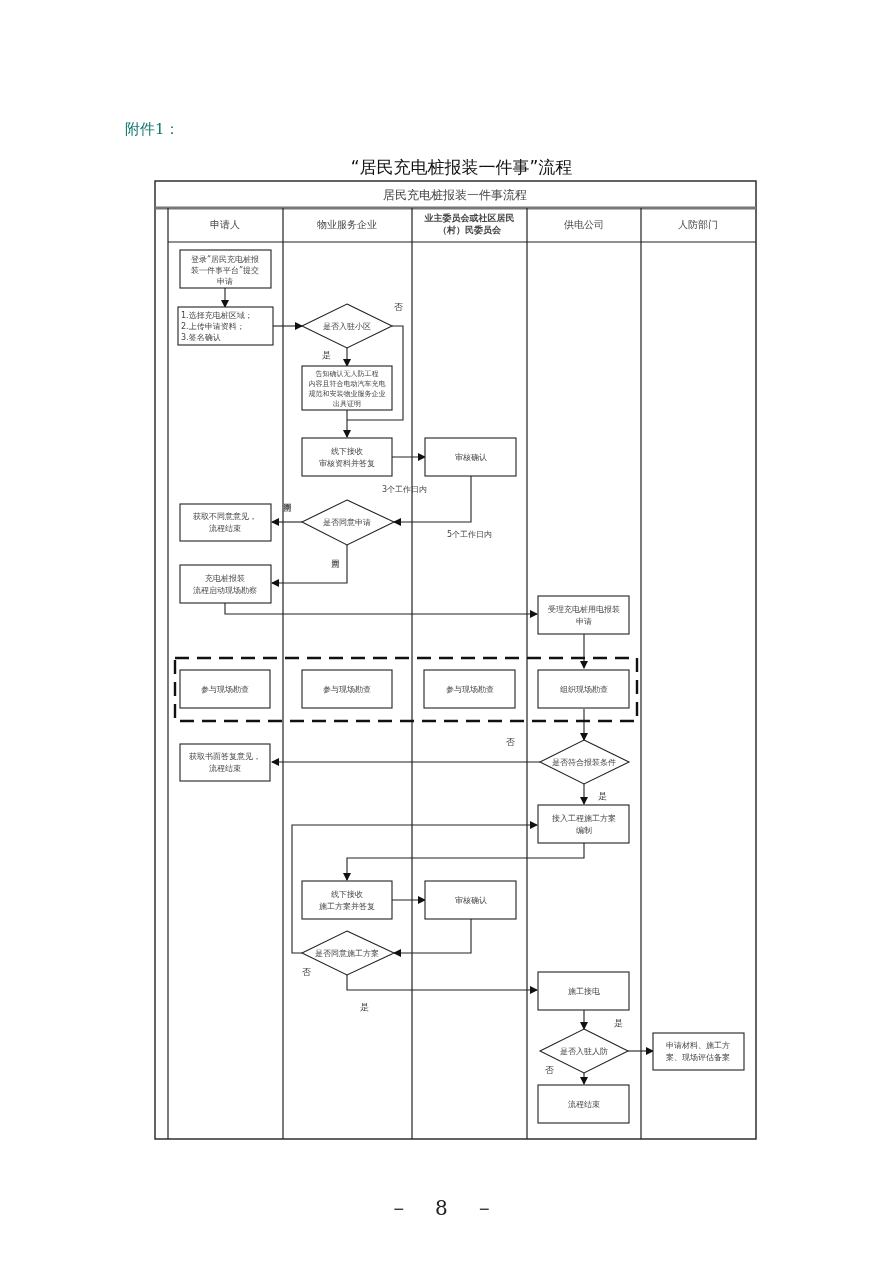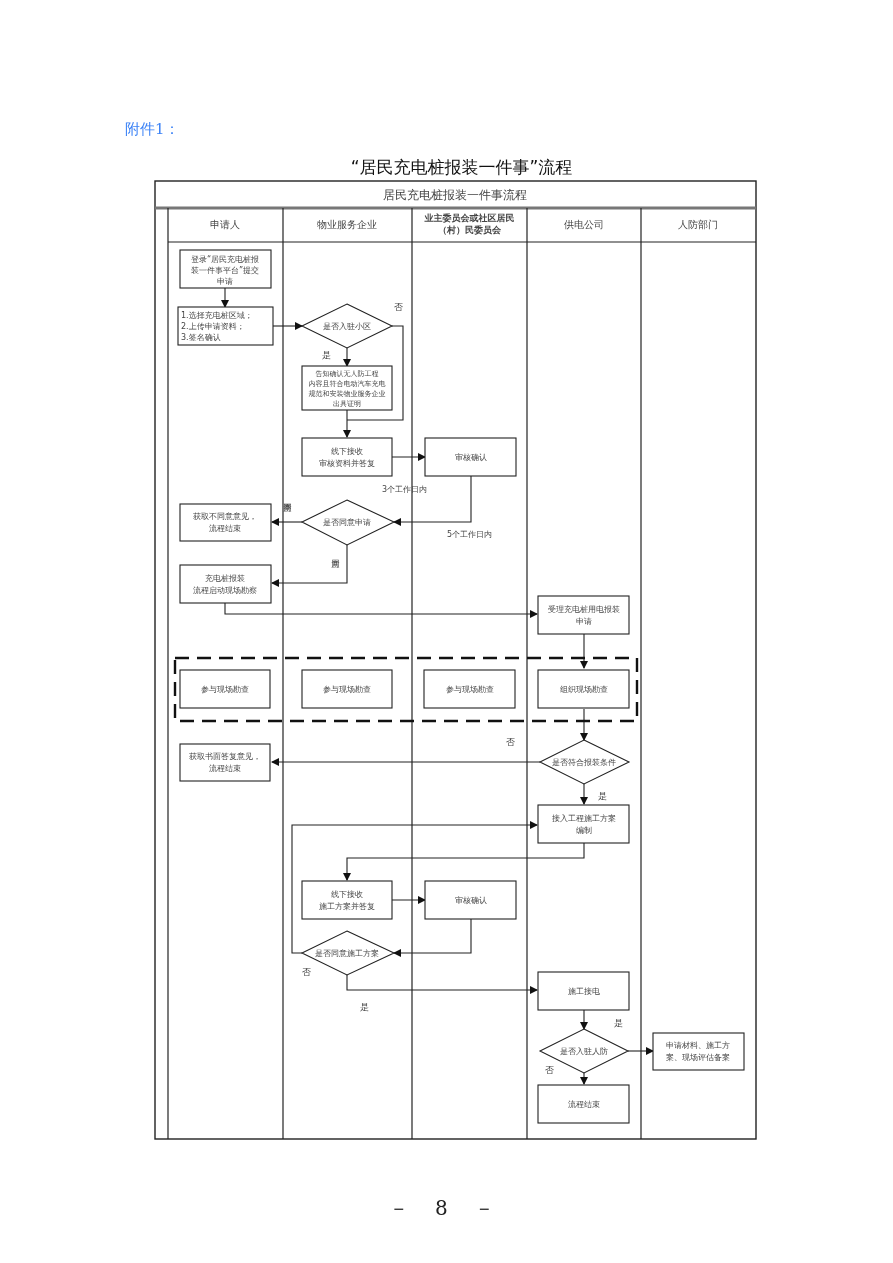--- a/index.html
+++ b/index.html
@@ -1,17 +1,17 @@
 <!DOCTYPE html>
 <html><head>
 <meta charset="utf-8">
 <style>
   html, body { margin:0; padding:0; background:#ffffff; }
   body { width:893px; height:1263px; position:relative; overflow:hidden; font-family:"DejaVu Serif", serif; color:#222; }
-  .attach { position:absolute; left:112px; top:120px; font-size:15px; color:#3b82f6;padding-left:13px; }
+  .attach { position:absolute; left:112px; top:120px; font-size:15px; color:#0f766e;padding-left:13px; }
   .doc-title { position:absolute; left:0; width:893px; top:156px; text-align:center; padding-left:30px; box-sizing:border-box; font-family:"DejaVu Sans", sans-serif; font-size:17px; color:#111; }
   .page-num { position:absolute; left:0; width:893px; top:1195px; text-align:center; font-size:20px; color:#222; letter-spacing:10px; }
   svg { position:absolute; left:0; top:0; }
   svg text { font-family:"DejaVu Sans", sans-serif; fill:#444; }
   .box { fill:#fff; stroke:#222; stroke-width:1.1; }
   .ln { stroke:#222; stroke-width:1.1; fill:none; }
   .lane { stroke:#222; stroke-width:1.2; }
 </style>
 </head>
 <body>

